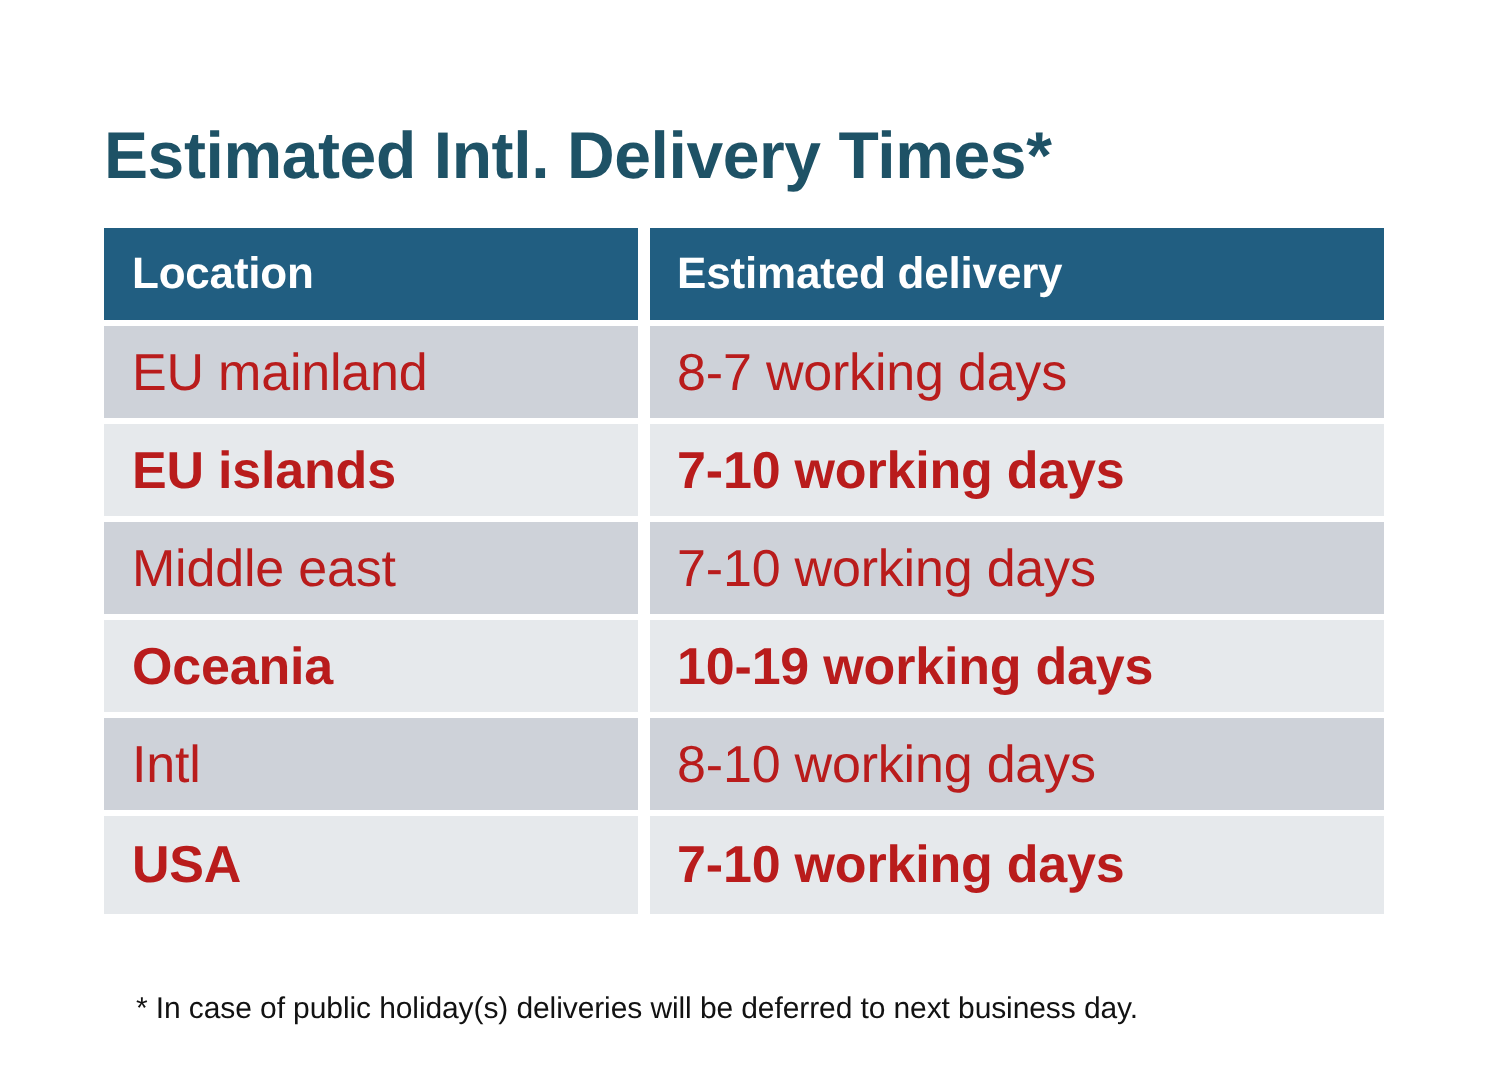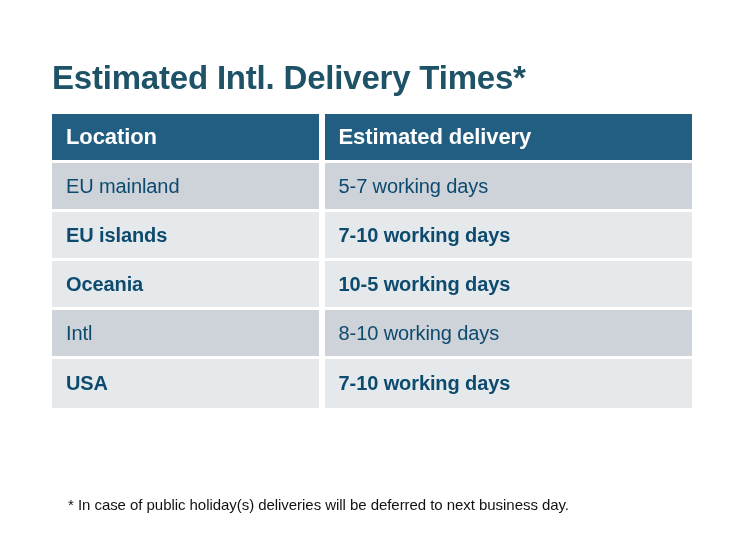--- a/index.html
+++ b/index.html
@@ -67,22 +67,22 @@
 
   .delivery-table thead th {
     background: #215e81;
     color: #ffffff;
     font-size: 22px;
     font-weight: 700;
     letter-spacing: -0.1px;
   }
 
   .delivery-table tbody td {
-    color: #0c4a6e;
-    font-size: 20px;
+    color: #b91c1c;
+    font-size: 26px;
     font-weight: 400;
     letter-spacing: -0.1px;
   }
 
   .delivery-table tbody tr.row-dark td {
     background: #ced2d9;
   }
 
   .delivery-table tbody tr.row-light td {
     background: #e6e9ec;
@@ -115,29 +115,33 @@
   <table class="delivery-table">
     <thead>
       <tr>
         <th class="col-location">Location</th>
         <th class="col-delivery">Estimated delivery</th>
       </tr>
     </thead>
     <tbody>
       <tr class="row-dark">
         <td class="col-location">EU mainland</td>
-        <td class="col-delivery">5-7 working days</td>
+        <td class="col-delivery">8-7 working days</td>
       </tr>
       <tr class="row-light">
         <td class="col-location">EU islands</td>
         <td class="col-delivery">7-10 working days</td>
       </tr>
+      <tr class="row-dark">
+        <td class="col-location">Middle east</td>
+        <td class="col-delivery">7-10 working days</td>
+      </tr>
       <tr class="row-light">
         <td class="col-location">Oceania</td>
-        <td class="col-delivery">10-5 working days</td>
+        <td class="col-delivery">10-19 working days</td>
       </tr>
       <tr class="row-dark">
         <td class="col-location">Intl</td>
         <td class="col-delivery">8-10 working days</td>
       </tr>
       <tr class="row-light">
         <td class="col-location">USA</td>
         <td class="col-delivery">7-10 working days</td>
       </tr>
     </tbody>

